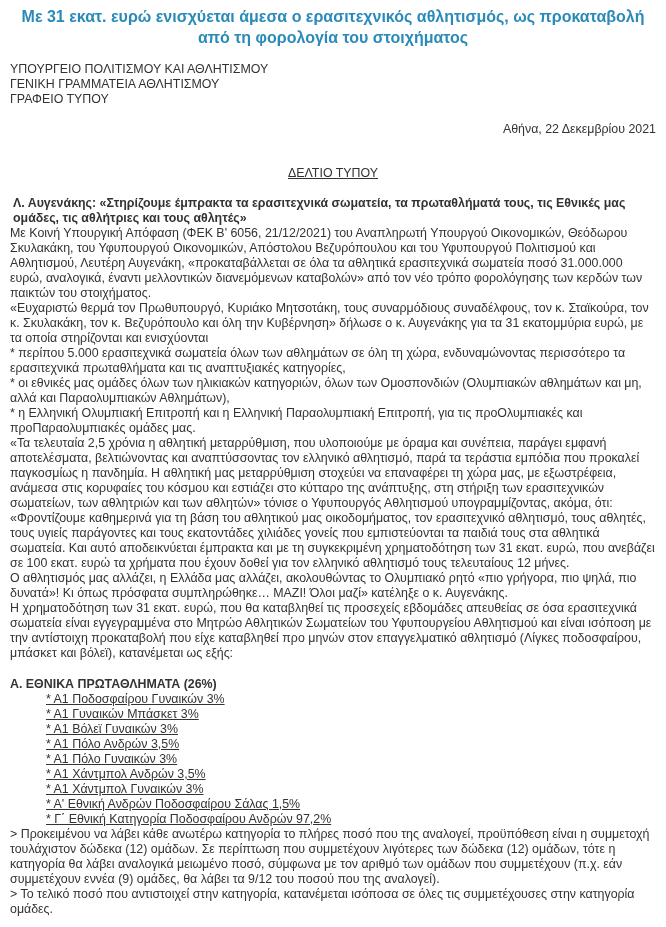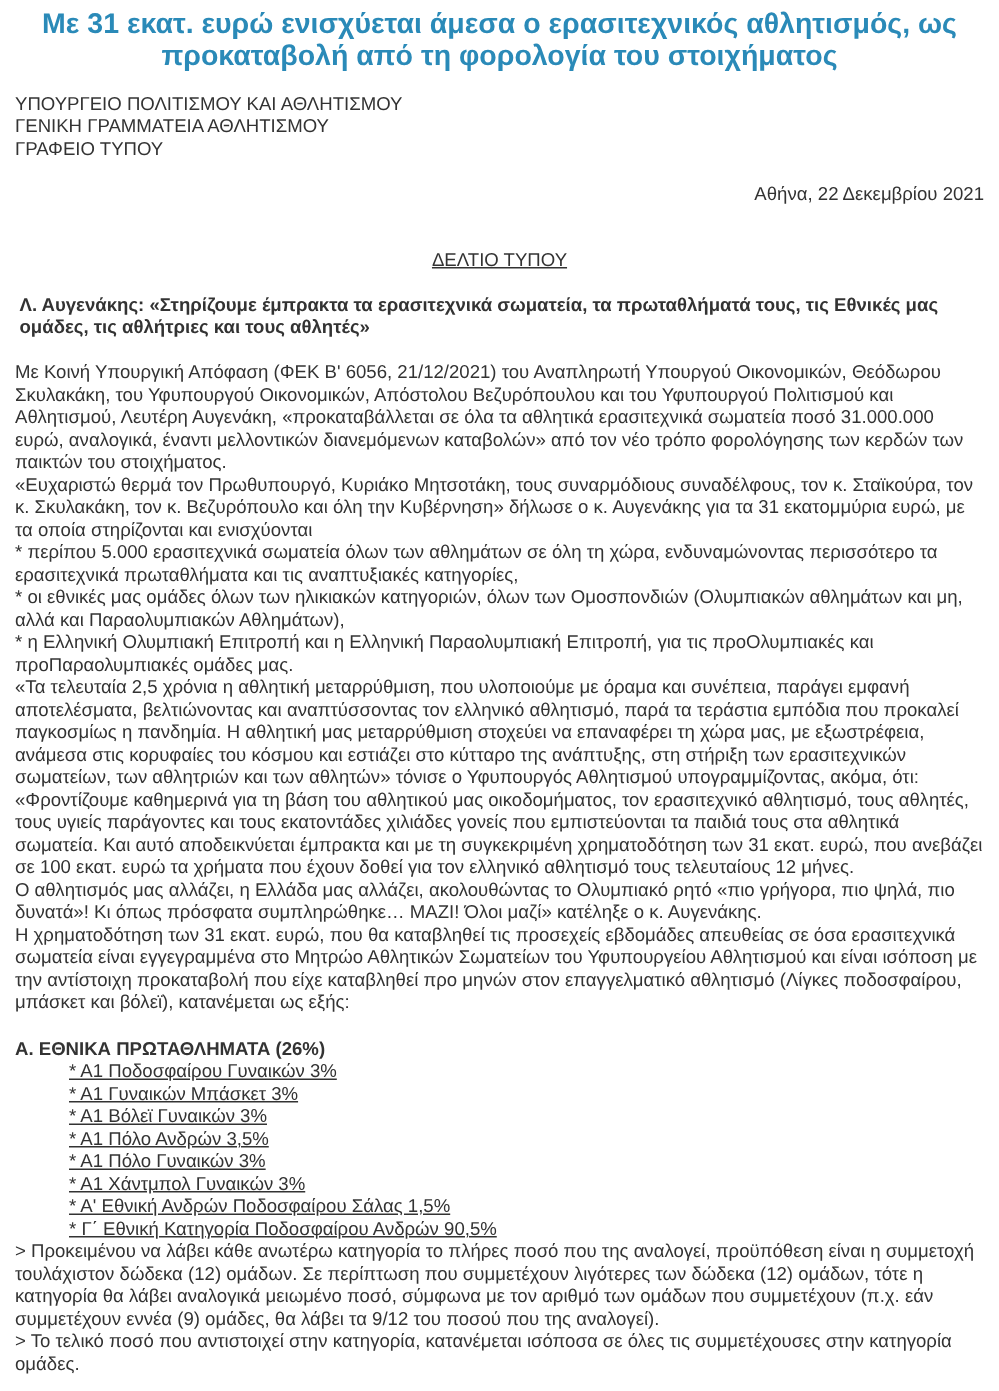--- a/index.html
+++ b/index.html
@@ -7,36 +7,36 @@
       width: 666px; height: 927px; overflow: hidden;
       font-family: "Liberation Sans", sans-serif;
       color: #333333;
       font-size: 12.4px;
       line-height: 15px;
     }
     .page { padding: 0 10px 0 10px; position: relative; }
     .title {
       color: #2a8ab8;
       font-weight: bold;
-      font-size: 19px;
+      font-size: 16px;
       line-height: 21px;
       text-align: center;
       margin: 6px 0 0 0;
       padding: 0 4px;
     }
     .org { margin-top: 14px; }
     .org div { line-height: 15px; }
     .date { text-align: right; margin-top: 15px; padding-right: 0px; }
     .doc-label {
       text-align: center; margin-top: 29px; text-decoration: underline;
     }
     .subtitle {
       font-weight: bold; margin-top: 15px; padding-left: 3px;
     }
-    .body-text { margin-top: 15px; }
+    .body-text { }
     .body-text p { margin: 0; }
     .section-heading { font-weight: bold; margin-top: 16px; }
     .alloc-list { list-style: none; margin: 0; padding: 0 0 0 36px; }
     .alloc-list li { margin: 0; line-height: 15px; text-decoration: underline; }
     .notes p { margin: 0; }
   </style>
 </head>
 <body>
 
 <div class="page">
@@ -67,23 +67,24 @@
   </div>
 
   <div class="section-heading">Α. ΕΘΝΙΚΑ ΠΡΩΤΑΘΛΗΜΑΤΑ (26%)</div>
 
   <ul class="alloc-list">
     <li>* Α1 Ποδοσφαίρου Γυναικών 3%</li>
     <li>* Α1 Γυναικών Μπάσκετ 3%</li>
     <li>* Α1 Βόλεϊ Γυναικών 3%</li>
     <li>* Α1 Πόλο Ανδρών 3,5%</li>
     <li>* Α1 Πόλο Γυναικών 3%</li>
+    <li>* Α1 Χάντμπολ Ανδρών 3,5%</li>
     <li>* Α1 Χάντμπολ Γυναικών 3%</li>
     <li>* Α' Εθνική Ανδρών Ποδοσφαίρου Σάλας 1,5%</li>
-    <li>* Γ΄ Εθνική Κατηγορία Ποδοσφαίρου Ανδρών 90,5%</li>
+    <li>* Γ΄ Εθνική Κατηγορία Ποδοσφαίρου Ανδρών 97,2%</li>
   </ul>
 
   <div class="notes">
     <p>&gt; Προκειμένου να λάβει κάθε ανωτέρω κατηγορία το πλήρες ποσό που της αναλογεί, προϋπόθεση είναι η συμμετοχή τουλάχιστον δώδεκα (12) ομάδων. Σε περίπτωση που συμμετέχουν λιγότερες των δώδεκα (12) ομάδων, τότε η κατηγορία θα λάβει αναλογικά μειωμένο ποσό, σύμφωνα με τον αριθμό των ομάδων που συμμετέχουν (π.χ. εάν συμμετέχουν εννέα (9) ομάδες, θα λάβει τα 9/12 του ποσού που της αναλογεί).</p>
     <p>&gt; Το τελικό ποσό που αντιστοιχεί στην κατηγορία, κατανέμεται ισόποσα σε όλες τις συμμετέχουσες στην κατηγορία ομάδες.</p>
 
   </div>
 
 </div>
 

